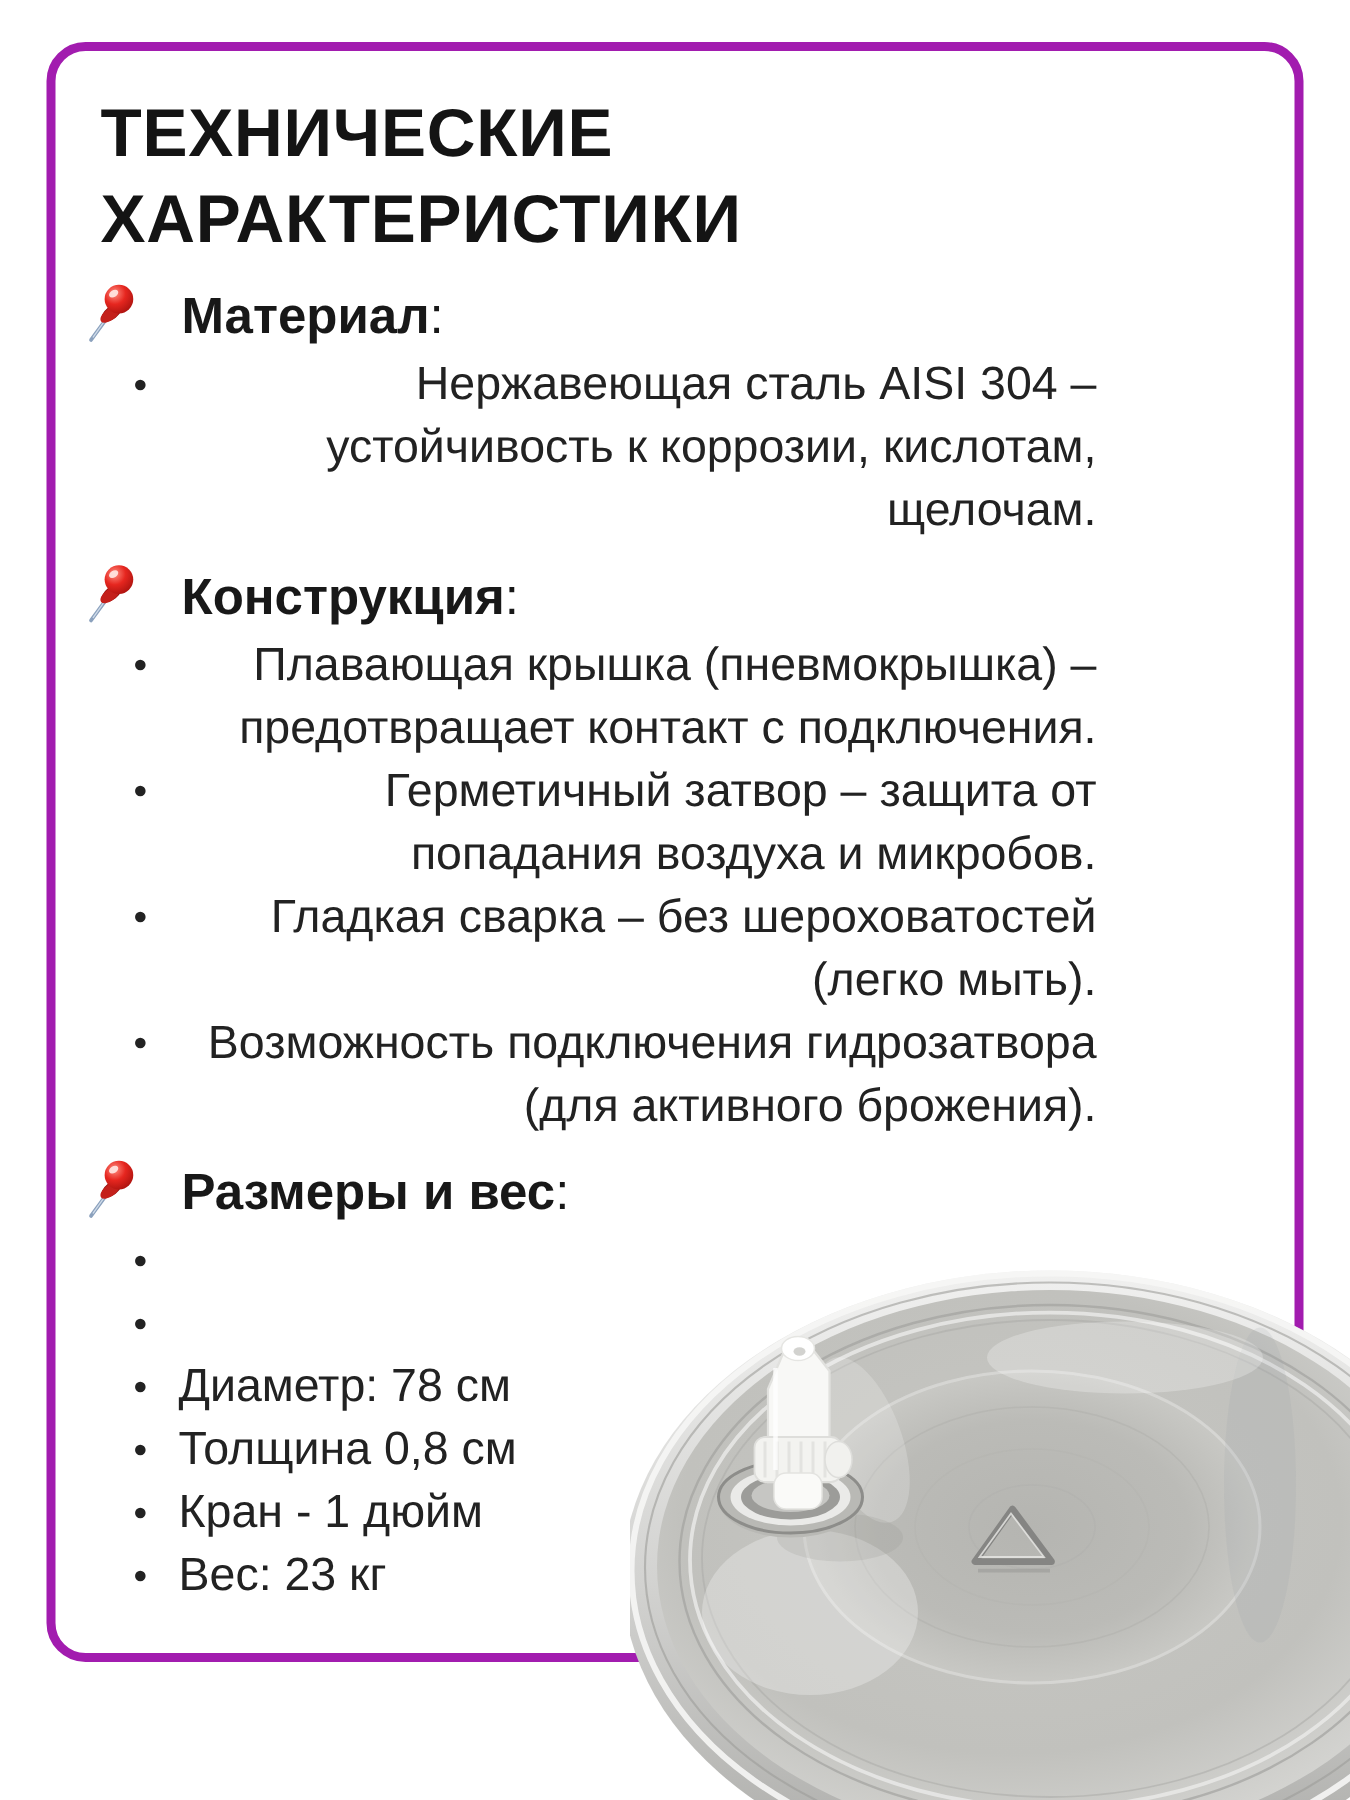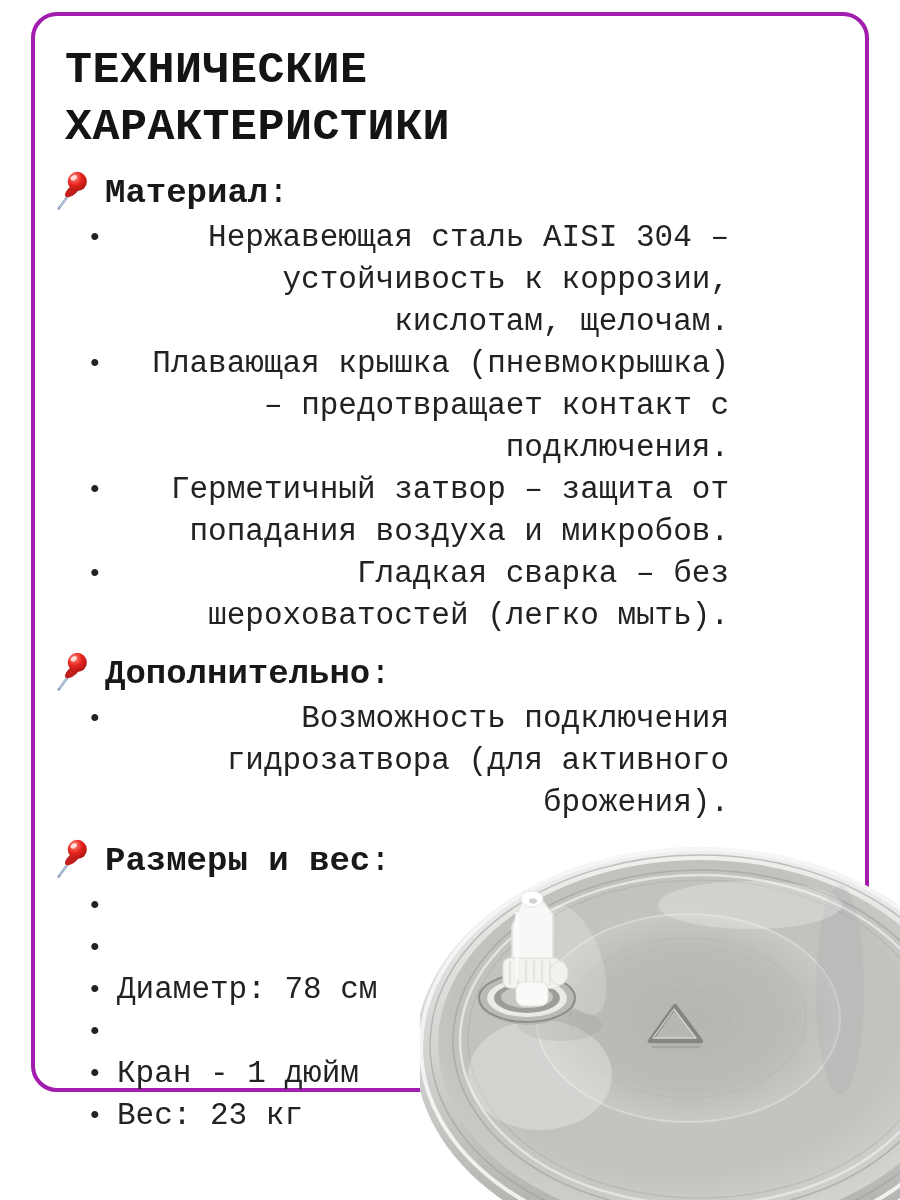--- a/index.html
+++ b/index.html
@@ -3,35 +3,34 @@
 <meta charset="utf-8">
 <style>
   html, body { margin:0; padding:0; }
   body {
     width:900px; height:1200px; position:relative; overflow:hidden;
     background:#ffffff;
     font-family:"Liberation Sans", sans-serif;
     color:#1c1c1c;
   }
   .card {
-    position:absolute; left:31px; top:12px; width:838px; height:1080px;
+    position:absolute; left:31px; top:28px; width:838px; height:1080px;
     box-sizing:border-box;
-    border:4px solid #a21caf; border-radius:26px;
+    border:6px solid #a21caf; border-radius:26px;
     background:#ffffff;
     padding:22px 26px 0 28px;
     z-index:1;
-    font-family:Liberation Mono, monospace;
   }
   h1.title {
     margin:4px 0 14px 2px;
     font-size:45px; line-height:57px; font-weight:800;
     letter-spacing:0.5px; color:#141414;
   }
   .section-header {
-    display:flex; align-items:center; gap:12px;
+    display:flex; align-items:center; gap:26px;
     margin:18px 0 5px -10px;
   }
   .pin { width:40px; height:42px; flex:none; margin-top:-6px; }
   .section-label { font-size:34px; font-weight:700; line-height:38px; color:#181818; }
   .section-suffix { font-size:34px; font-weight:400; line-height:38px; color:#181818; }
   ul.bullets { list-style:none; margin:0; padding:0; }
   ul.bullets li { display:flex; font-size:31px; line-height:42px; font-weight:400; color:#222222; }
   .dot { width:30px; margin-left:24px; flex:none; font-size:26px; }
   .txt { max-width:612px;text-align:right; }
   .photo { position:absolute; left:420px; top:820px; width:480px; height:380px; z-index:2; }
@@ -73,43 +72,43 @@
     </div>
     <ul class="bullets">
       <li>
           <span class="dot">•</span>
           <span class="txt">Нержавеющая сталь AISI 304 – устойчивость к коррозии, кислотам, щелочам.</span>
         </li>
     </ul>
   </div>
 
   <div class="section">
-    <ul class="bullets">
-      <li>
-          <span class="dot">•</span>
-          <span class="txt">Плавающая крышка (пневмокрышка) – предотвращает контакт с подключения.</span>
-        </li>
-      <li>
-          <span class="dot">•</span>
-          <span class="txt">Герметичный затвор – защита от попадания воздуха и микробов.</span>
-        </li>
-      <li>
-          <span class="dot">•</span>
-          <span class="txt">Гладкая сварка – без шероховатостей (легко мыть).</span>
-        </li>
-    </ul>
-  </div>
-
-  <div class="section">
     <div class="section-header">
       <svg class="pin" viewBox="0 0 40 44">
           <use href="#pin-shape"></use>
         </svg>
-      <span><span class="section-label">Дополнительно</span><span class="section-suffix">:</span></span>
+      <span><span class="section-label">Конструкция</span><span class="section-suffix">:</span></span>
     </div>
+    <ul class="bullets">
+      <li>
+          <span class="dot">•</span>
+          <span class="txt">Плавающая крышка (пневмокрышка) – предотвращает контакт с подключения.</span>
+        </li>
+      <li>
+          <span class="dot">•</span>
+          <span class="txt">Герметичный затвор – защита от попадания воздуха и микробов.</span>
+        </li>
+      <li>
+          <span class="dot">•</span>
+          <span class="txt">Гладкая сварка – без шероховатостей (легко мыть).</span>
+        </li>
+    </ul>
+  </div>
+
+  <div class="section">
     <ul class="bullets">
       <li>
           <span class="dot">•</span>
           <span class="txt">Возможность подключения гидрозатвора (для активного брожения).</span>
         </li>
     </ul>
   </div>
 
   <div class="section">
     <div class="section-header">
@@ -124,20 +123,21 @@
         </li>
       <li>
           <span class="dot">•</span>
         </li>
       <li>
           <span class="dot">•</span>
           <span class="txt">Диаметр: 78 см</span>
         </li>
       <li>
           <span class="dot">•</span>
+          <span class="txt">Толщина 0,8 см</span>
         </li>
       <li>
           <span class="dot">•</span>
           <span class="txt">Кран - 1 дюйм</span>
         </li>
       <li>
           <span class="dot">•</span>
           <span class="txt">Вес: 23 кг</span>
         </li>
     </ul>

